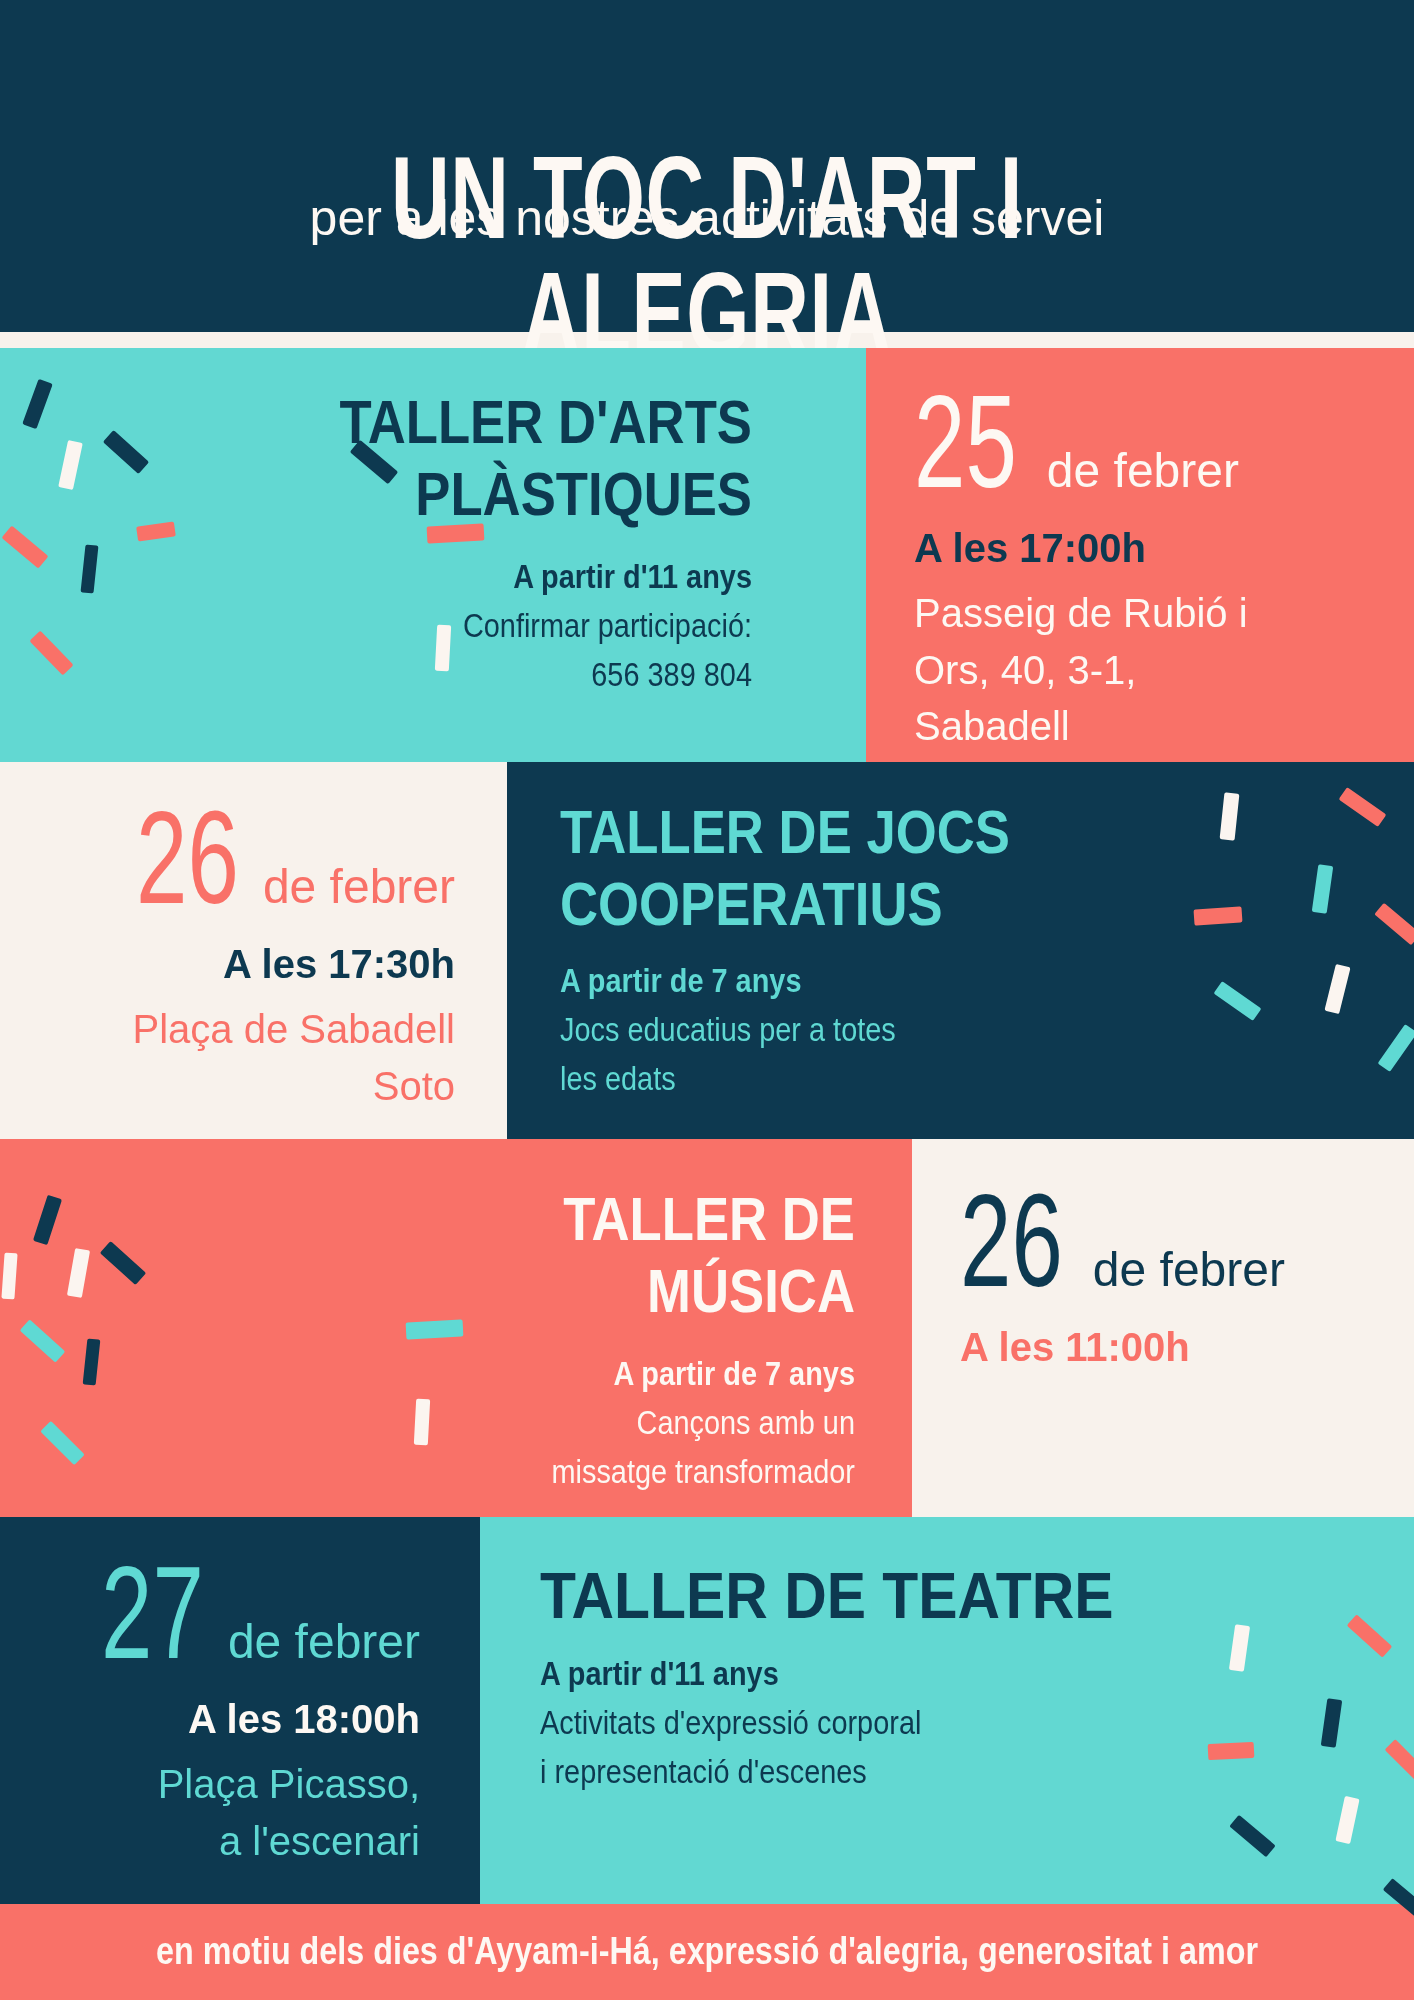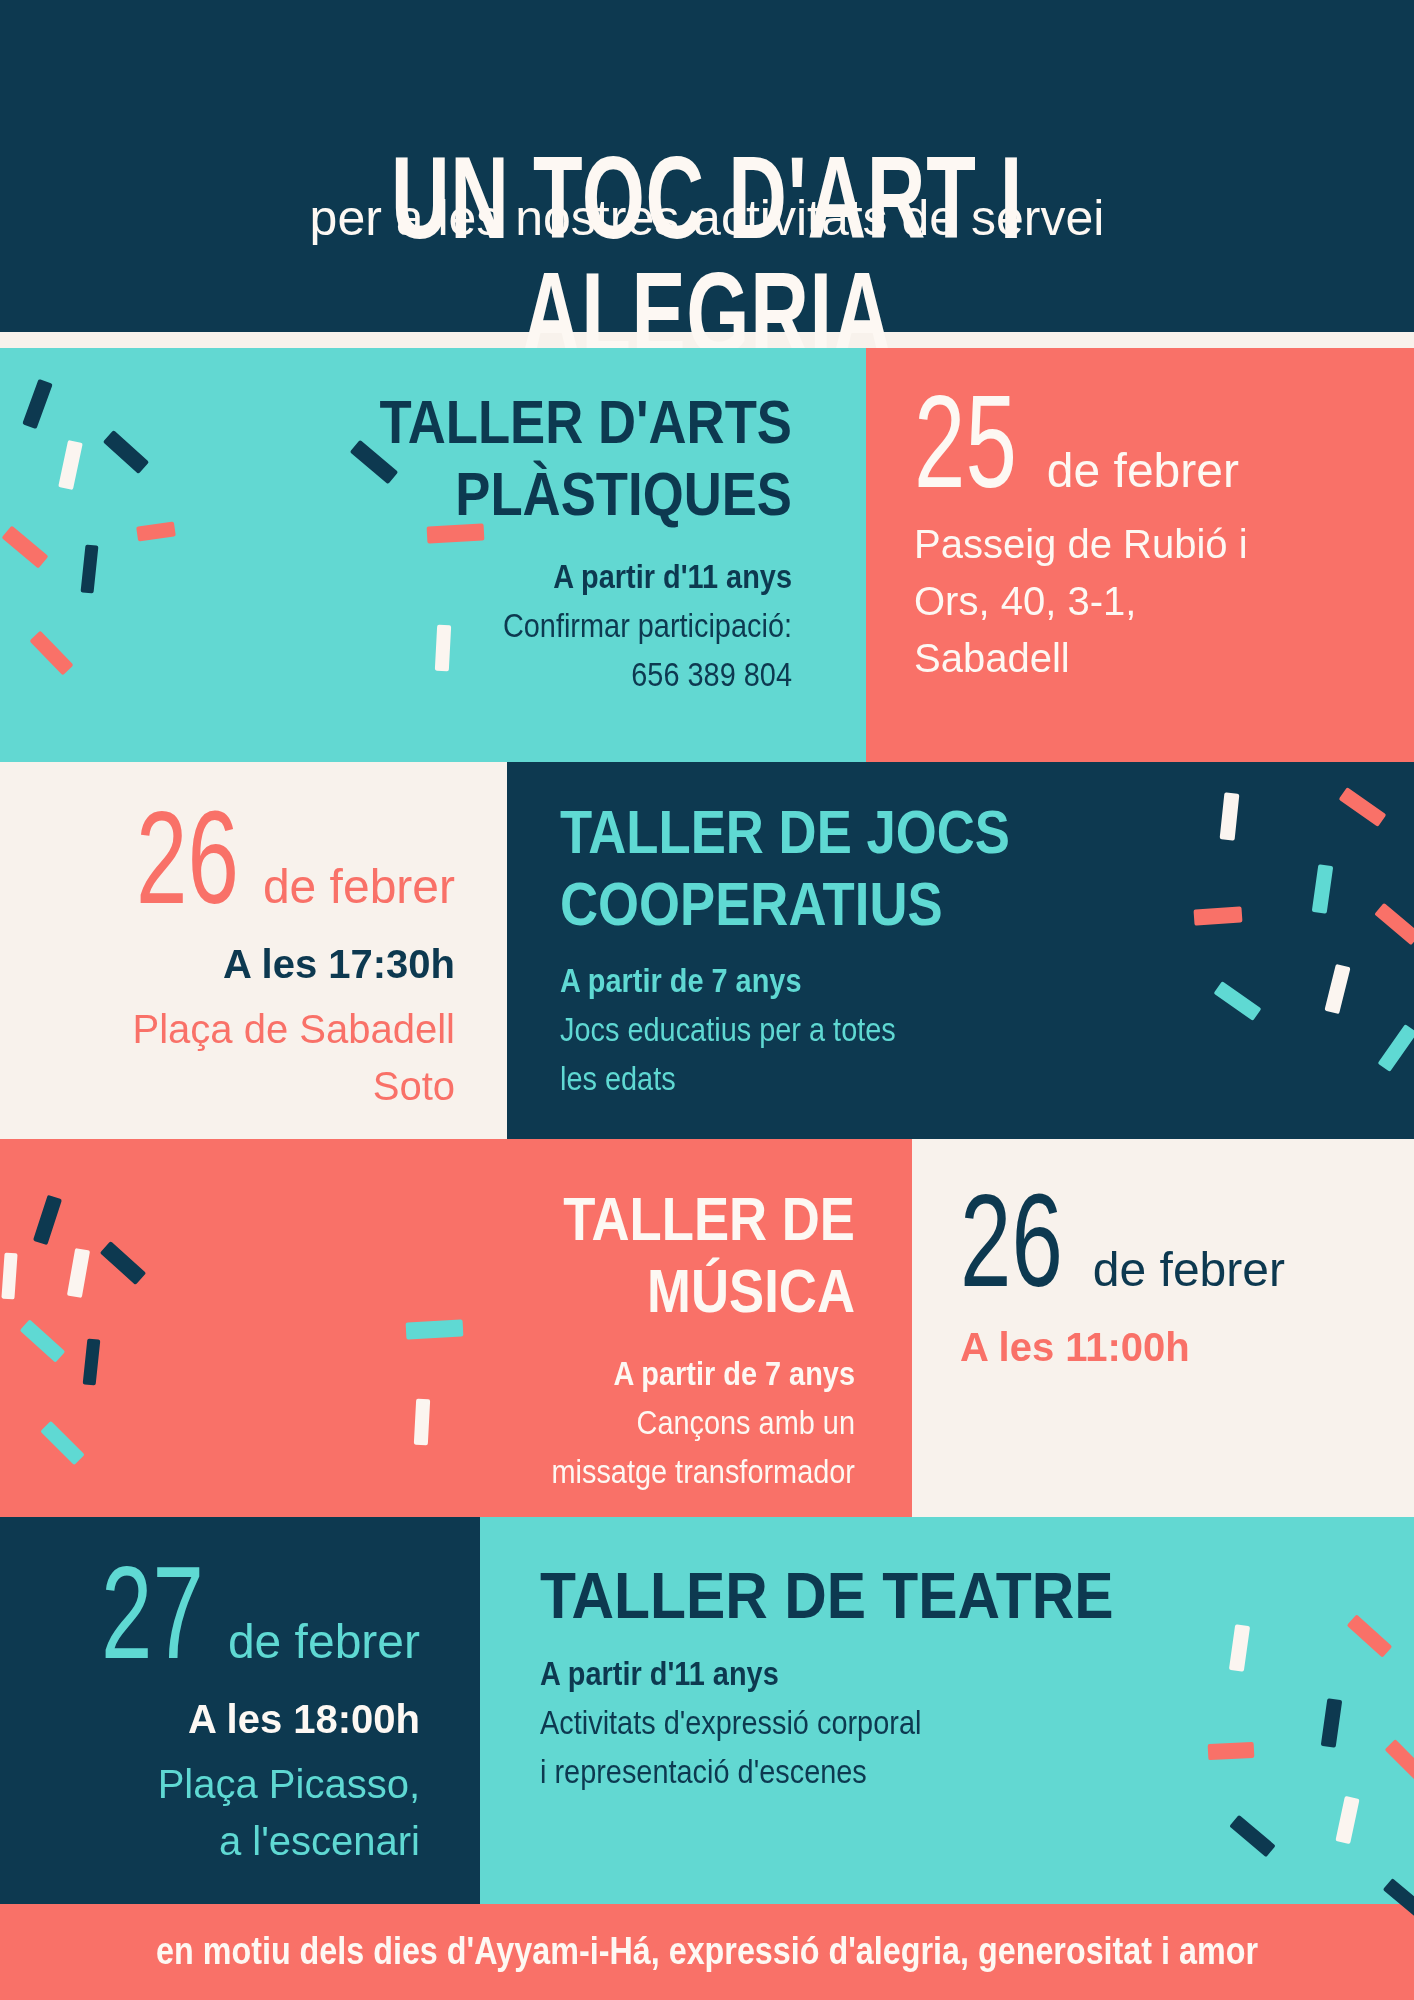--- a/index.html
+++ b/index.html
@@ -75,35 +75,36 @@
 </head>
 <body>
 
 <div class="poster">
 
   <header class="block bg-navy" style="left:0; top:0; width:1414px; height:332px;">
     <h1 class="abs header-title cx-c t-cream">UN TOC D'ART I ALEGRIA</h1>
     <div class="abs header-sub t-cream">per a les nostres activitats de servei</div>
   </header>
 
-  <section class="block bg-teal" style="left:0; top:348px; width:866px; height:414px; padding:38px 74px 0 0; text-align:right;">
+  <section class="block bg-teal" style="left:0; top:348px; width:866px; height:414px; padding:38px 114px 0 0; text-align:right;">
     <h2 class="w-title t-navy">
       <span class="cx-r" style="display:block">TALLER D'ARTS</span>
       <span class="cx-r" style="display:block">PLÀSTIQUES</span>
     </h2>
     <div class="w-age t-navy cx-r" style="margin-top:22px">A partir d'11 anys</div>
     <div class="w-detail t-navy cx-r">Confirmar participació:</div>
     <div class="w-detail t-navy cx-r">656 389 804</div>
   </section>
 
   <section class="block bg-coral" style="left:866px; top:348px; width:548px; height:414px; padding:28px 20px 0 48px;">
     <div class="date-row">
       <span class="date-day dl t-cream">25</span>
       <span class="date-month t-cream">de febrer</span>
     </div>
+    <div class="date-time t-navy">A les 17:00h</div>
     <div class="date-place t-cream">
       <div>Passeig de Rubió i</div>
       <div>Ors, 40, 3-1,</div>
       <div>Sabadell</div>
     </div>
   </section>
 
   <section class="block bg-cream" style="left:0; top:762px; width:507px; height:377px; padding:30px 52px 0 0; text-align:right;">
     <div class="date-row right">
       <span class="date-day dr t-coral">26</span>

